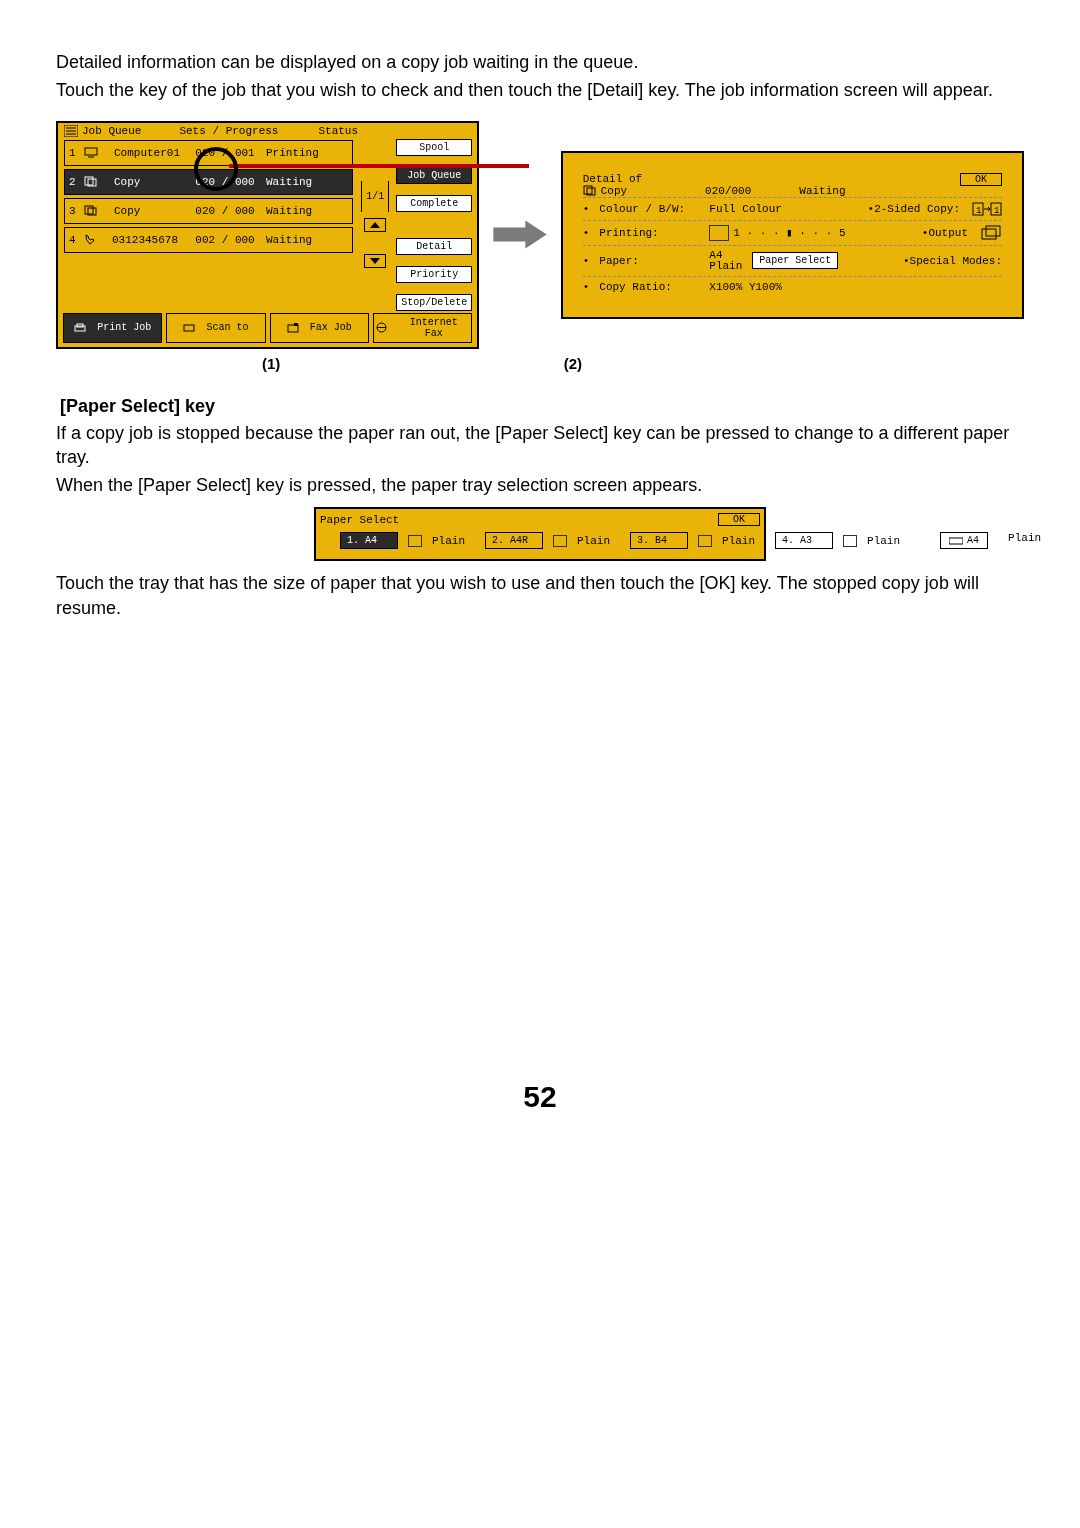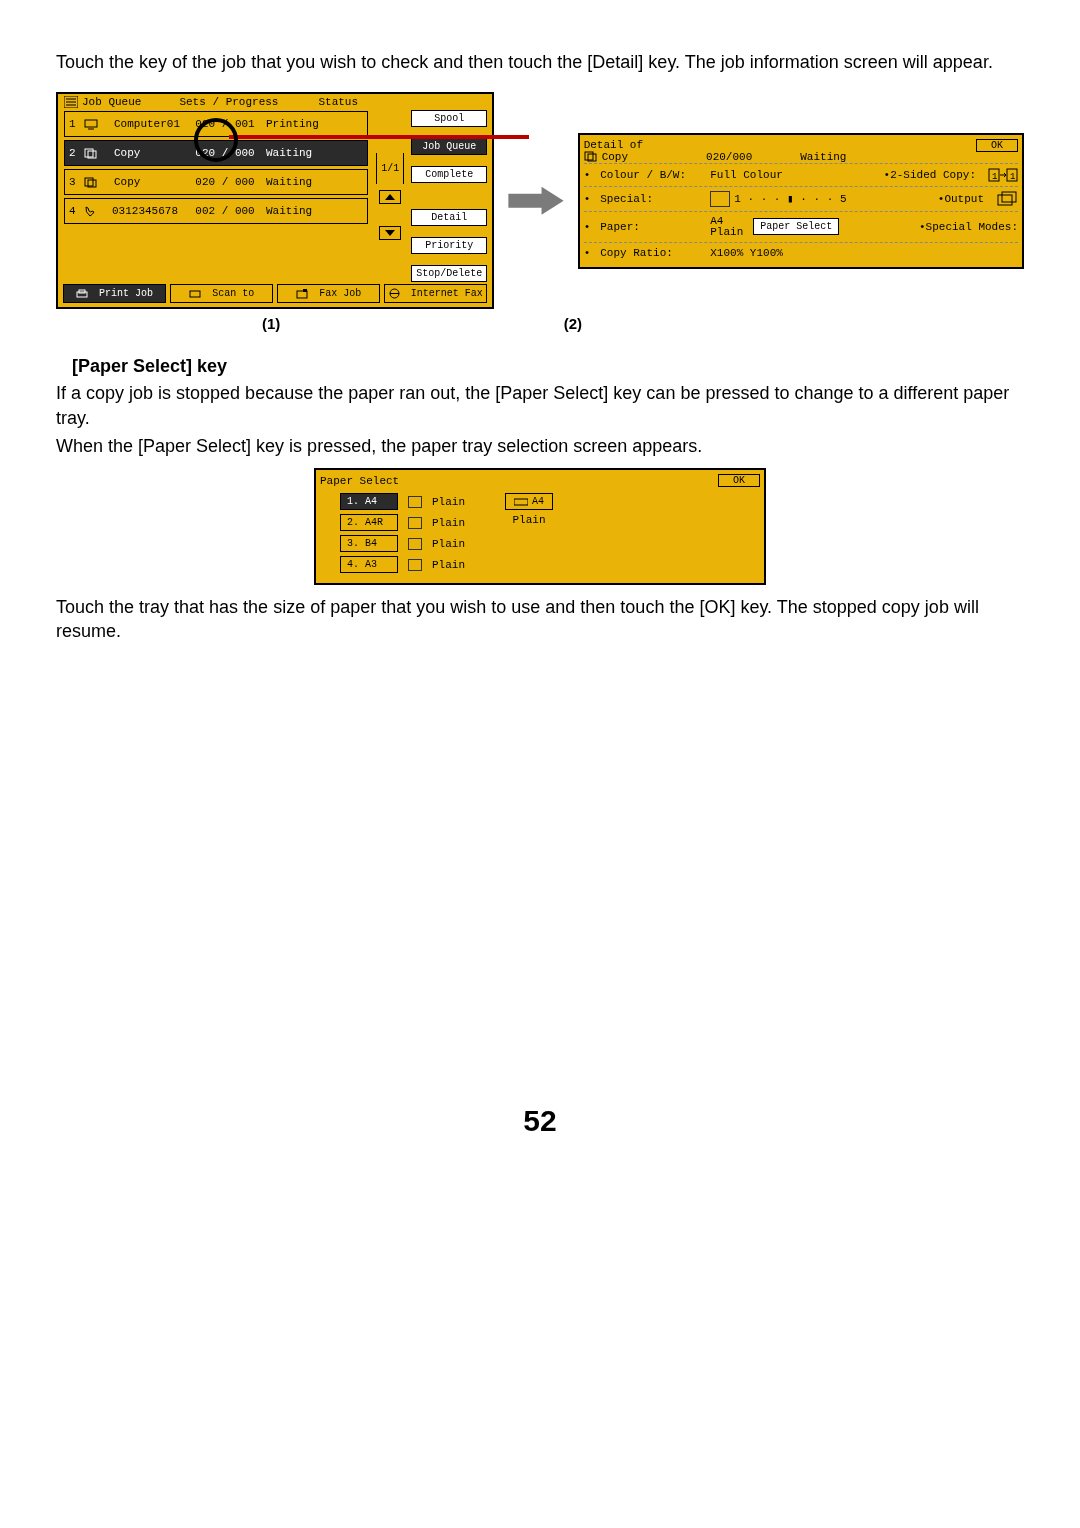--- a/index.html
+++ b/index.html
@@ -24,51 +24,52 @@
 .jq-side{width:76px;display:flex;flex-direction:column;gap:11px;padding:2px 5px 2px 5px}
 .jq-btn{border:1px solid #000;background:#fff;text-align:center;padding:2px 2px;font-size:10px}
 .jq-btn.dark{background:#2b2b2b;color:#fff}
 .arrowbtn{border:1px solid #000;padding:2px 4px;text-align:center;font-size:11px}
 .jq-tabs{display:flex;gap:4px;padding:0 5px 4px 5px}
 .jq-tab{flex:1;border:1px solid #000;text-align:center;padding:3px 2px;font-size:10px;display:flex;align-items:center;justify-content:center;gap:11px}
 .jq-tab.active{background:#2b2b2b;color:#fff}
 .middlecol{display:flex;flex-direction:column;align-items:center;justify-content:center}
 .pagecount{font-size:10px;border-left:1px solid #000;border-right:1px solid #000;padding:10px 4px}
 .bigarrow{width:56px;height:28px;background:#7b7b7b;clip-path:polygon(0 25%,60% 25%,60% 0,100% 50%,60% 100%,60% 75%,0 75%)}
-.detail{width:440px;padding:4px}
+.detail{width:440px;padding:20px}
 .d-top{display:flex;align-items:flex-start;justify-content:space-between}
 .d-title{display:flex;flex-direction:column}
 .d-row{display:flex;align-items:center;border-top:1px dashed #888;padding:4px 0;gap:10px}
 .d-ok{border:1px solid #000;padding:0 14px;font-size:10px}
 .d-label{width:100px}
 .d-sub{display:flex;gap:4px;align-items:center}
 .d-right{margin-left:auto;display:flex;align-items:center;gap:12px}
 .small-icon{width:18px;height:14px;border:1px solid #333;display:inline-block}
 .circle{position:relative}
 .circle::after{content:"";position:absolute;left:130px;top:-22px;width:36px;height:36px;border:4px solid #000;border-radius:50%}
 .redline{position:absolute;left:165px;top:-5px;width:300px;height:4px;background:#b00}
 .callouts{display:flex;justify-content:space-between;padding:0 6px;font-weight:700;font-size:15px;margin-top:2px}
-h2{font-size:18px;margin:24px 0 4px 16px}
+h2{font-size:18px;margin:24px 0 4px 4px}
 .ps{width:440px;margin:10px auto;padding:4px}
 .ps-top{display:flex;justify-content:space-between;align-items:center;margin-bottom:6px}
 .ps-body{display:flex;gap:40px;padding:0 20px 6px 20px}
-.ps-col{display:flex;flex-direction:column;gap:4px}
+.ps-col{display:flex;flex-direction:row;gap:20px}
 .ps-row{display:flex;align-items:center;gap:10px}
 .ps-btn{border:1px solid #000;padding:2px 6px;min-width:44px;font-size:10px}
 .ps-btn.sel{background:#2b2b2b;color:#fff}
 .ps-ic{width:12px;height:10px;border:1px solid #333;display:inline-block}
 .bypass{border:1px solid #000;padding:2px 8px;display:flex;align-items:center;gap:4px;font-size:10px}
 .pagenum{text-align:center;font-size:30px;font-weight:700;margin-top:460px}
 .rel{position:relative}
 svg{display:block}
 </style>
 </head>
 <body>
 
 <div class="page">
+  <p class="p">Detailed information can be displayed on a copy job waiting in the queue.</p>
   <p class="p">Touch the key of the job that you wish to check and then touch the [Detail] key. The job information screen will appear.</p>
 
   <div class="figrow">
 
     <div class="panel jq mono rel">
       <div class="jq-head">
         <span class="jq-title">
           <span>
             <svg width="14" height="12">
                 <rect x="0" y="0" width="14" height="12" fill="none" stroke="#000"></rect>
@@ -254,21 +255,21 @@
                 <path d="M12 7 L18 7" stroke="#000"></path>
                 <path d="M16 5 L18 7 L16 9" fill="none" stroke="#000"></path>
                 <rect x="19" y="1" width="10" height="12" fill="none" stroke="#000"></rect>
                 <text x="22" y="11" font-size="9">1</text>
               </svg>
             </span>
         </span>
       </div>
       <div class="d-row">
         <span>•</span>
-          <span class="d-label">Special:</span>
+          <span class="d-label">Printing:</span>
         <span class="d-sub">
           <span class="small-icon"></span>
           <span>1 · · · ▮ · · · 5</span>
         </span>
         <span class="d-right">
           <span>•<span>Output</span></span>
           <span>
               <svg width="22" height="16">
                 <rect x="2" y="4" width="14" height="10" fill="none" stroke="#000"></rect>
                 <rect x="6" y="1" width="14" height="10" fill="none" stroke="#000"></rect>

